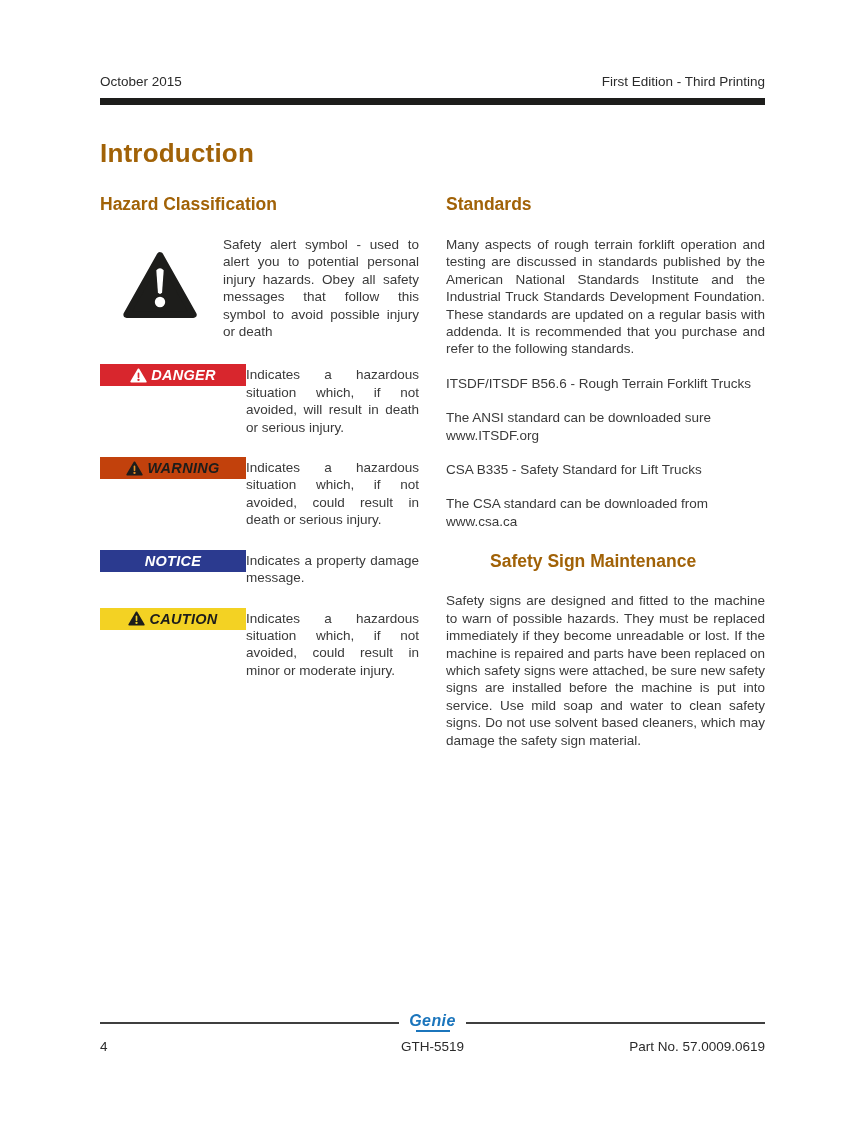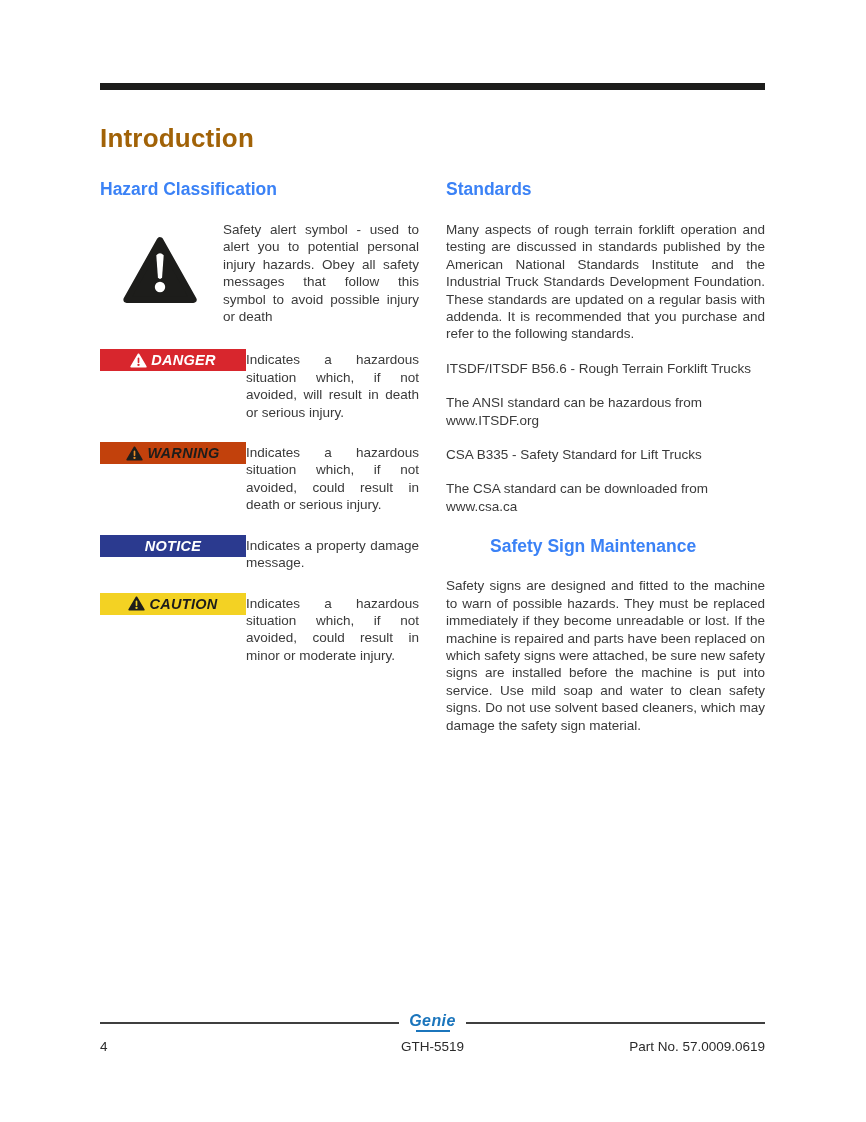--- a/index.html
+++ b/index.html
@@ -15,21 +15,21 @@
   .header { display: flex; justify-content: space-between; font-size: 13.5px; color: #2b2b2b; }
   .header .right-txt { font-weight: normal; }
   .header-rule { height: 7px; background: #1d1d1b; margin-top: 9px; }
 
   
   h1.page-title { font-size: 26px; font-weight: bold; color: #a16207; margin-top: 33px; letter-spacing: .2px; }
 
   
   .columns { display: flex; gap: 27px; margin-top: 25px; }
   .col { width: 319px; }
-  h2.section-h { font-size: 17.5px; font-weight: bold; color: #3b82f6; margin-bottom: 21px; }
+  h2.section-h { font-size: 17.5px; font-weight: bold; color: #a16207; margin-bottom: 21px; }
   p.body { font-size: 13.5px; line-height: 17.4px; text-align: justify; color: #3a3a3a; }
   p.line-item { font-size: 13.5px; line-height: 17.4px; text-align: left; color: #3a3a3a; }
 
   
   .alert-row { display: flex; margin-bottom: 24px; }
   .alert-row .big-tri { width: 74px; height: 70px; margin: 14px 26px 0 23px; flex: none; }
   .alert-row p { width: 196px; }
 
   
   .badge-row { display: flex; align-items: flex-start; margin-bottom: 21px; }
@@ -59,20 +59,24 @@
   .info-row { display: grid; grid-template-columns: 1fr auto 1fr; font-size: 13.5px; color: #2b2b2b; margin-top: 7px; }
   .info-row .l { text-align: left; }
   .info-row .c { text-align: center; }
   .info-row .r { text-align: right; }
 </style>
 </head>
 <body>
 
 <div class="page">
 
+  <div class="header">
+    <span>October 2015</span>
+    <span class="right-txt">First Edition - Third Printing</span>
+  </div>
   <div class="header-rule"></div>
 
   <h1 class="page-title">Introduction</h1>
 
   <div class="columns">
 
     <div class="col col-left">
       <h2 class="section-h">Hazard Classification</h2>
 
       <div class="alert-row">
@@ -125,21 +129,21 @@
           <span>CAUTION</span>
         </div>
         <p class="body">Indicates a hazardous situation which, if not avoided, could result in minor or moderate injury.</p>
       </div>
     </div>
 
     <div class="col col-right">
       <h2 class="section-h">Standards</h2>
       <p class="body">Many aspects of rough terrain forklift operation and testing are discussed in standards published by the American National Standards Institute and the Industrial Truck Standards Development Foundation. These standards are updated on a regular basis with addenda. It is recommended that you purchase and refer to the following standards.</p>
       <p class="line-item">ITSDF/ITSDF B56.6 - Rough Terrain Forklift Trucks</p>
-      <p class="line-item">The ANSI standard can be hazardous from www.ITSDF.org</p>
+      <p class="line-item">The ANSI standard can be downloaded sure www.ITSDF.org</p>
       <p class="line-item">CSA B335 - Safety Standard for Lift Trucks</p>
       <p class="line-item">The CSA standard can be downloaded from www.csa.ca</p>
 
       <h2 class="section-h sub">Safety Sign Maintenance</h2>
       <p class="body">Safety signs are designed and fitted to the machine to warn of possible hazards. They must be replaced immediately if they become unreadable or lost. If the machine is repaired and parts have been replaced on which safety signs were attached, be sure new safety signs are installed before the machine is put into service. Use mild soap and water to clean safety signs. Do not use solvent based cleaners, which may damage the safety sign material.</p>
     </div>
   </div>
 
   <div class="footer">
     <div class="logo-row">

